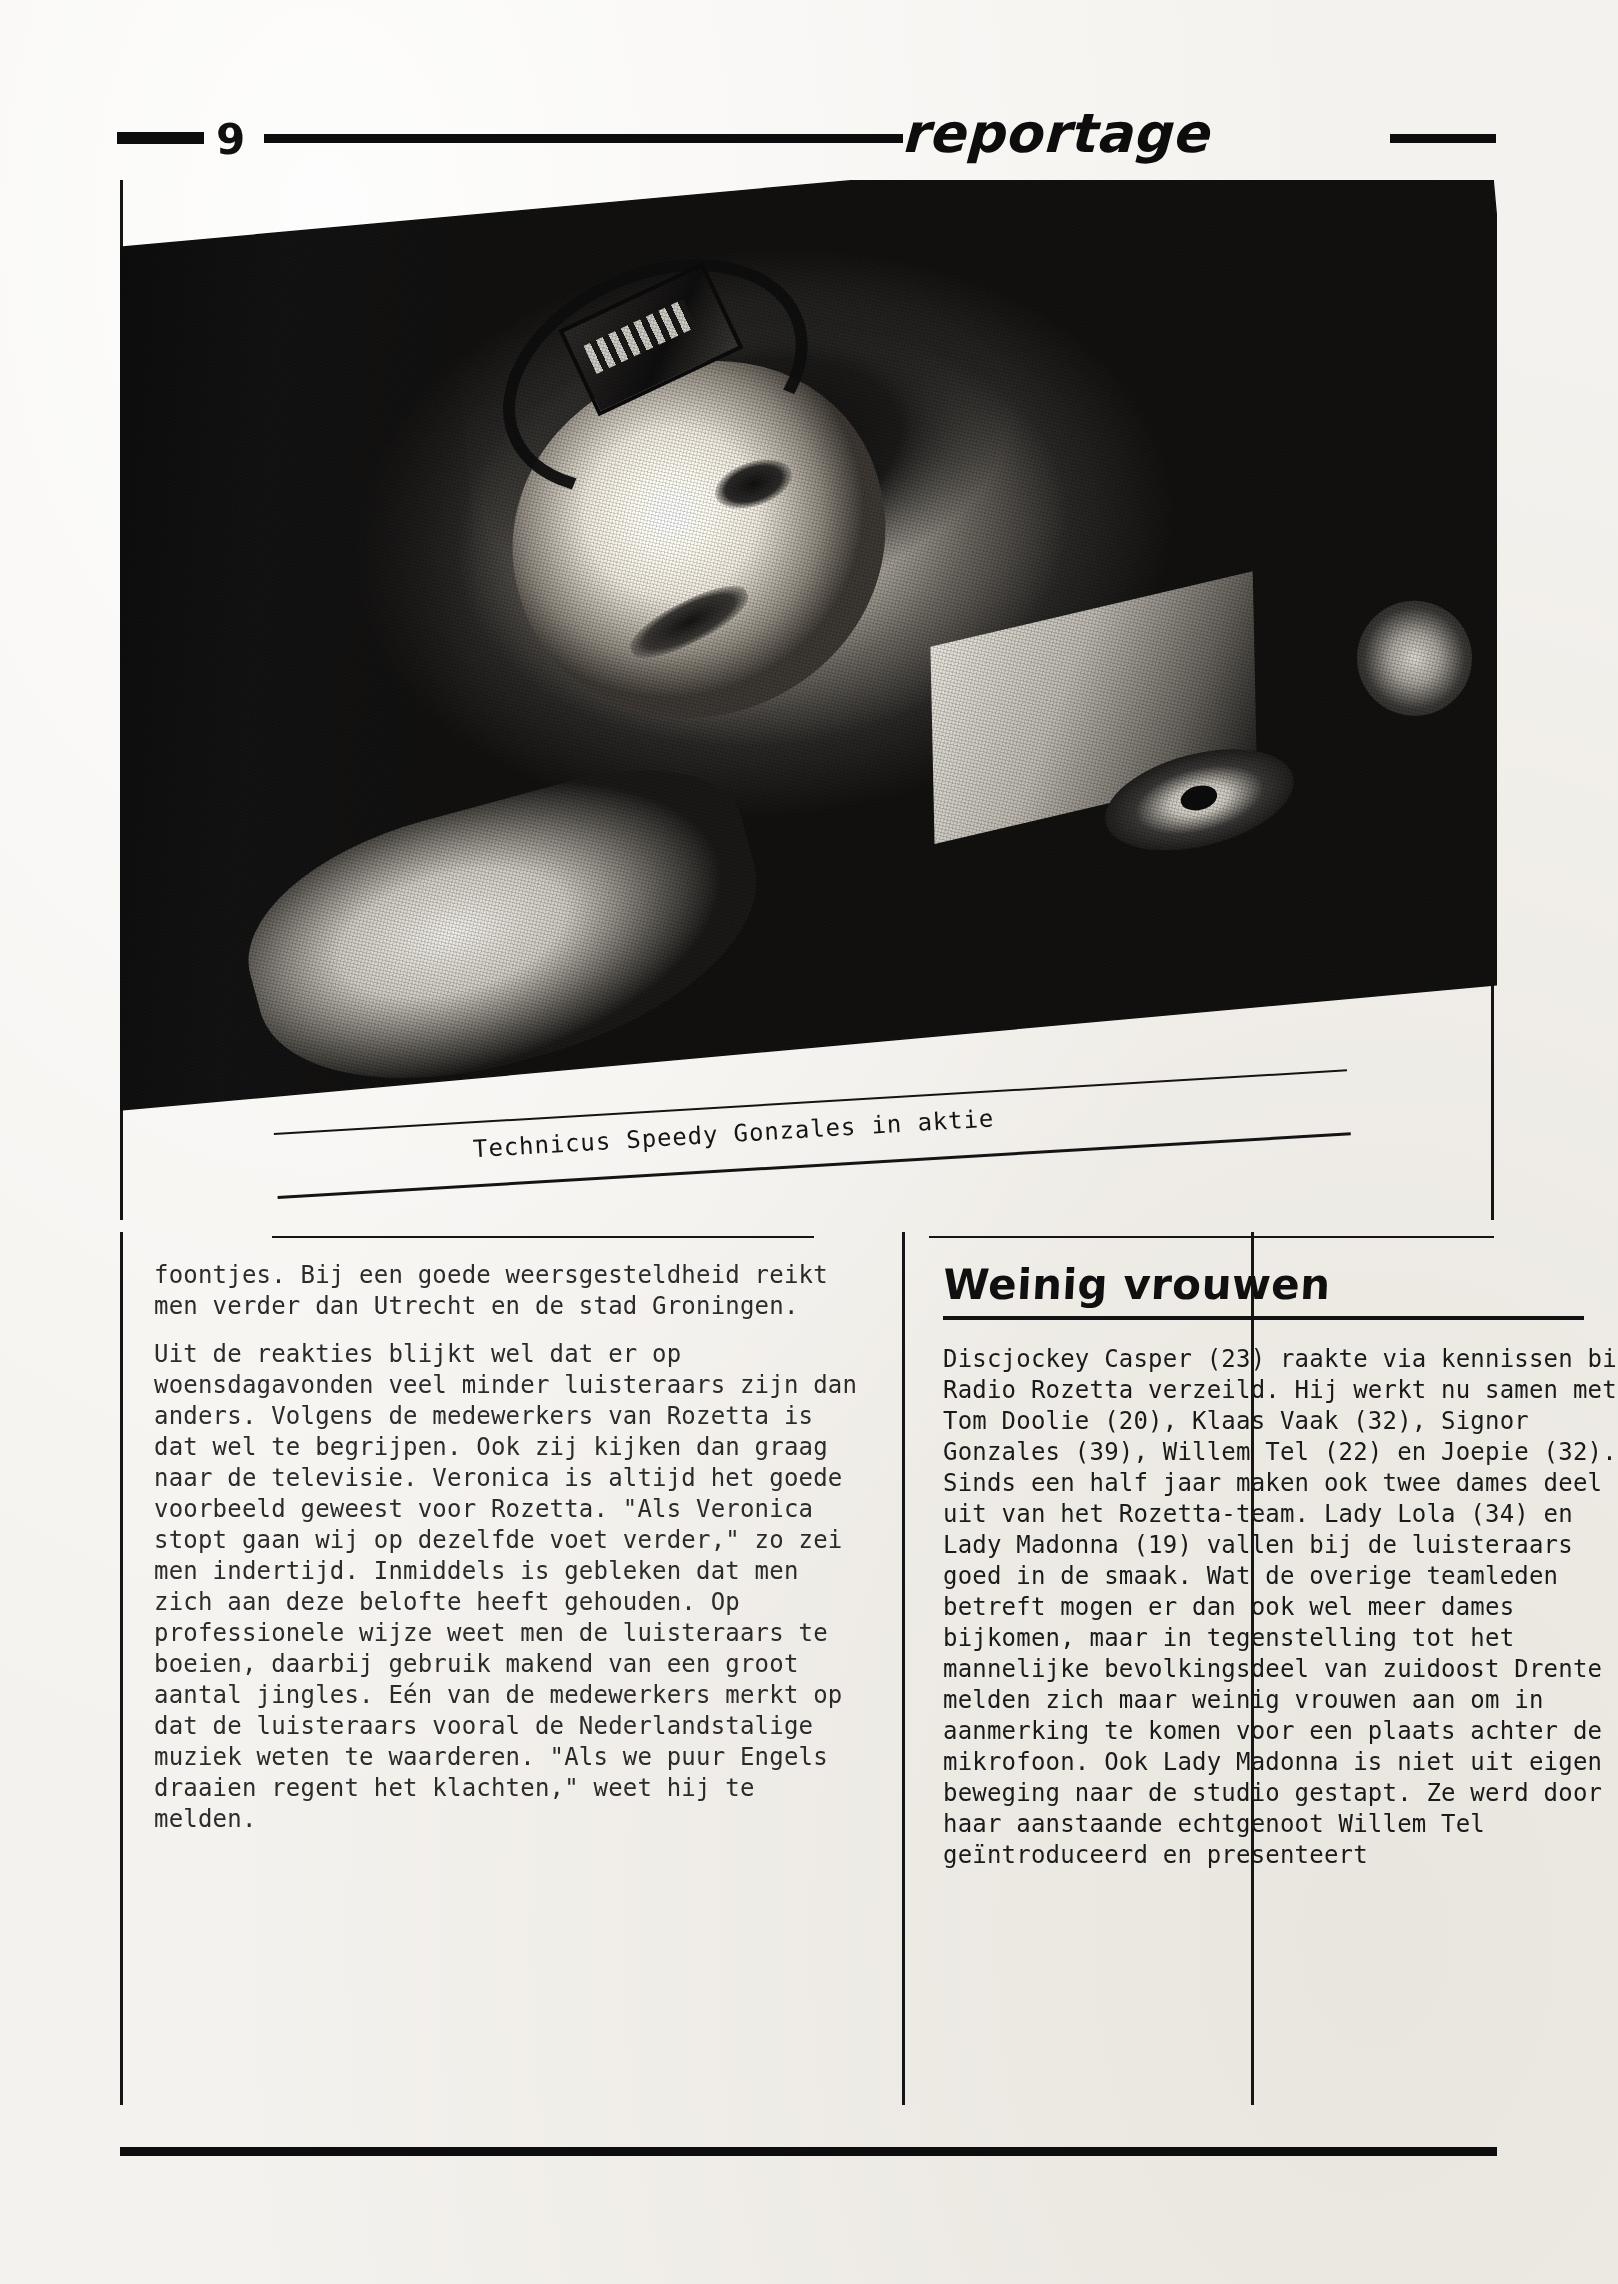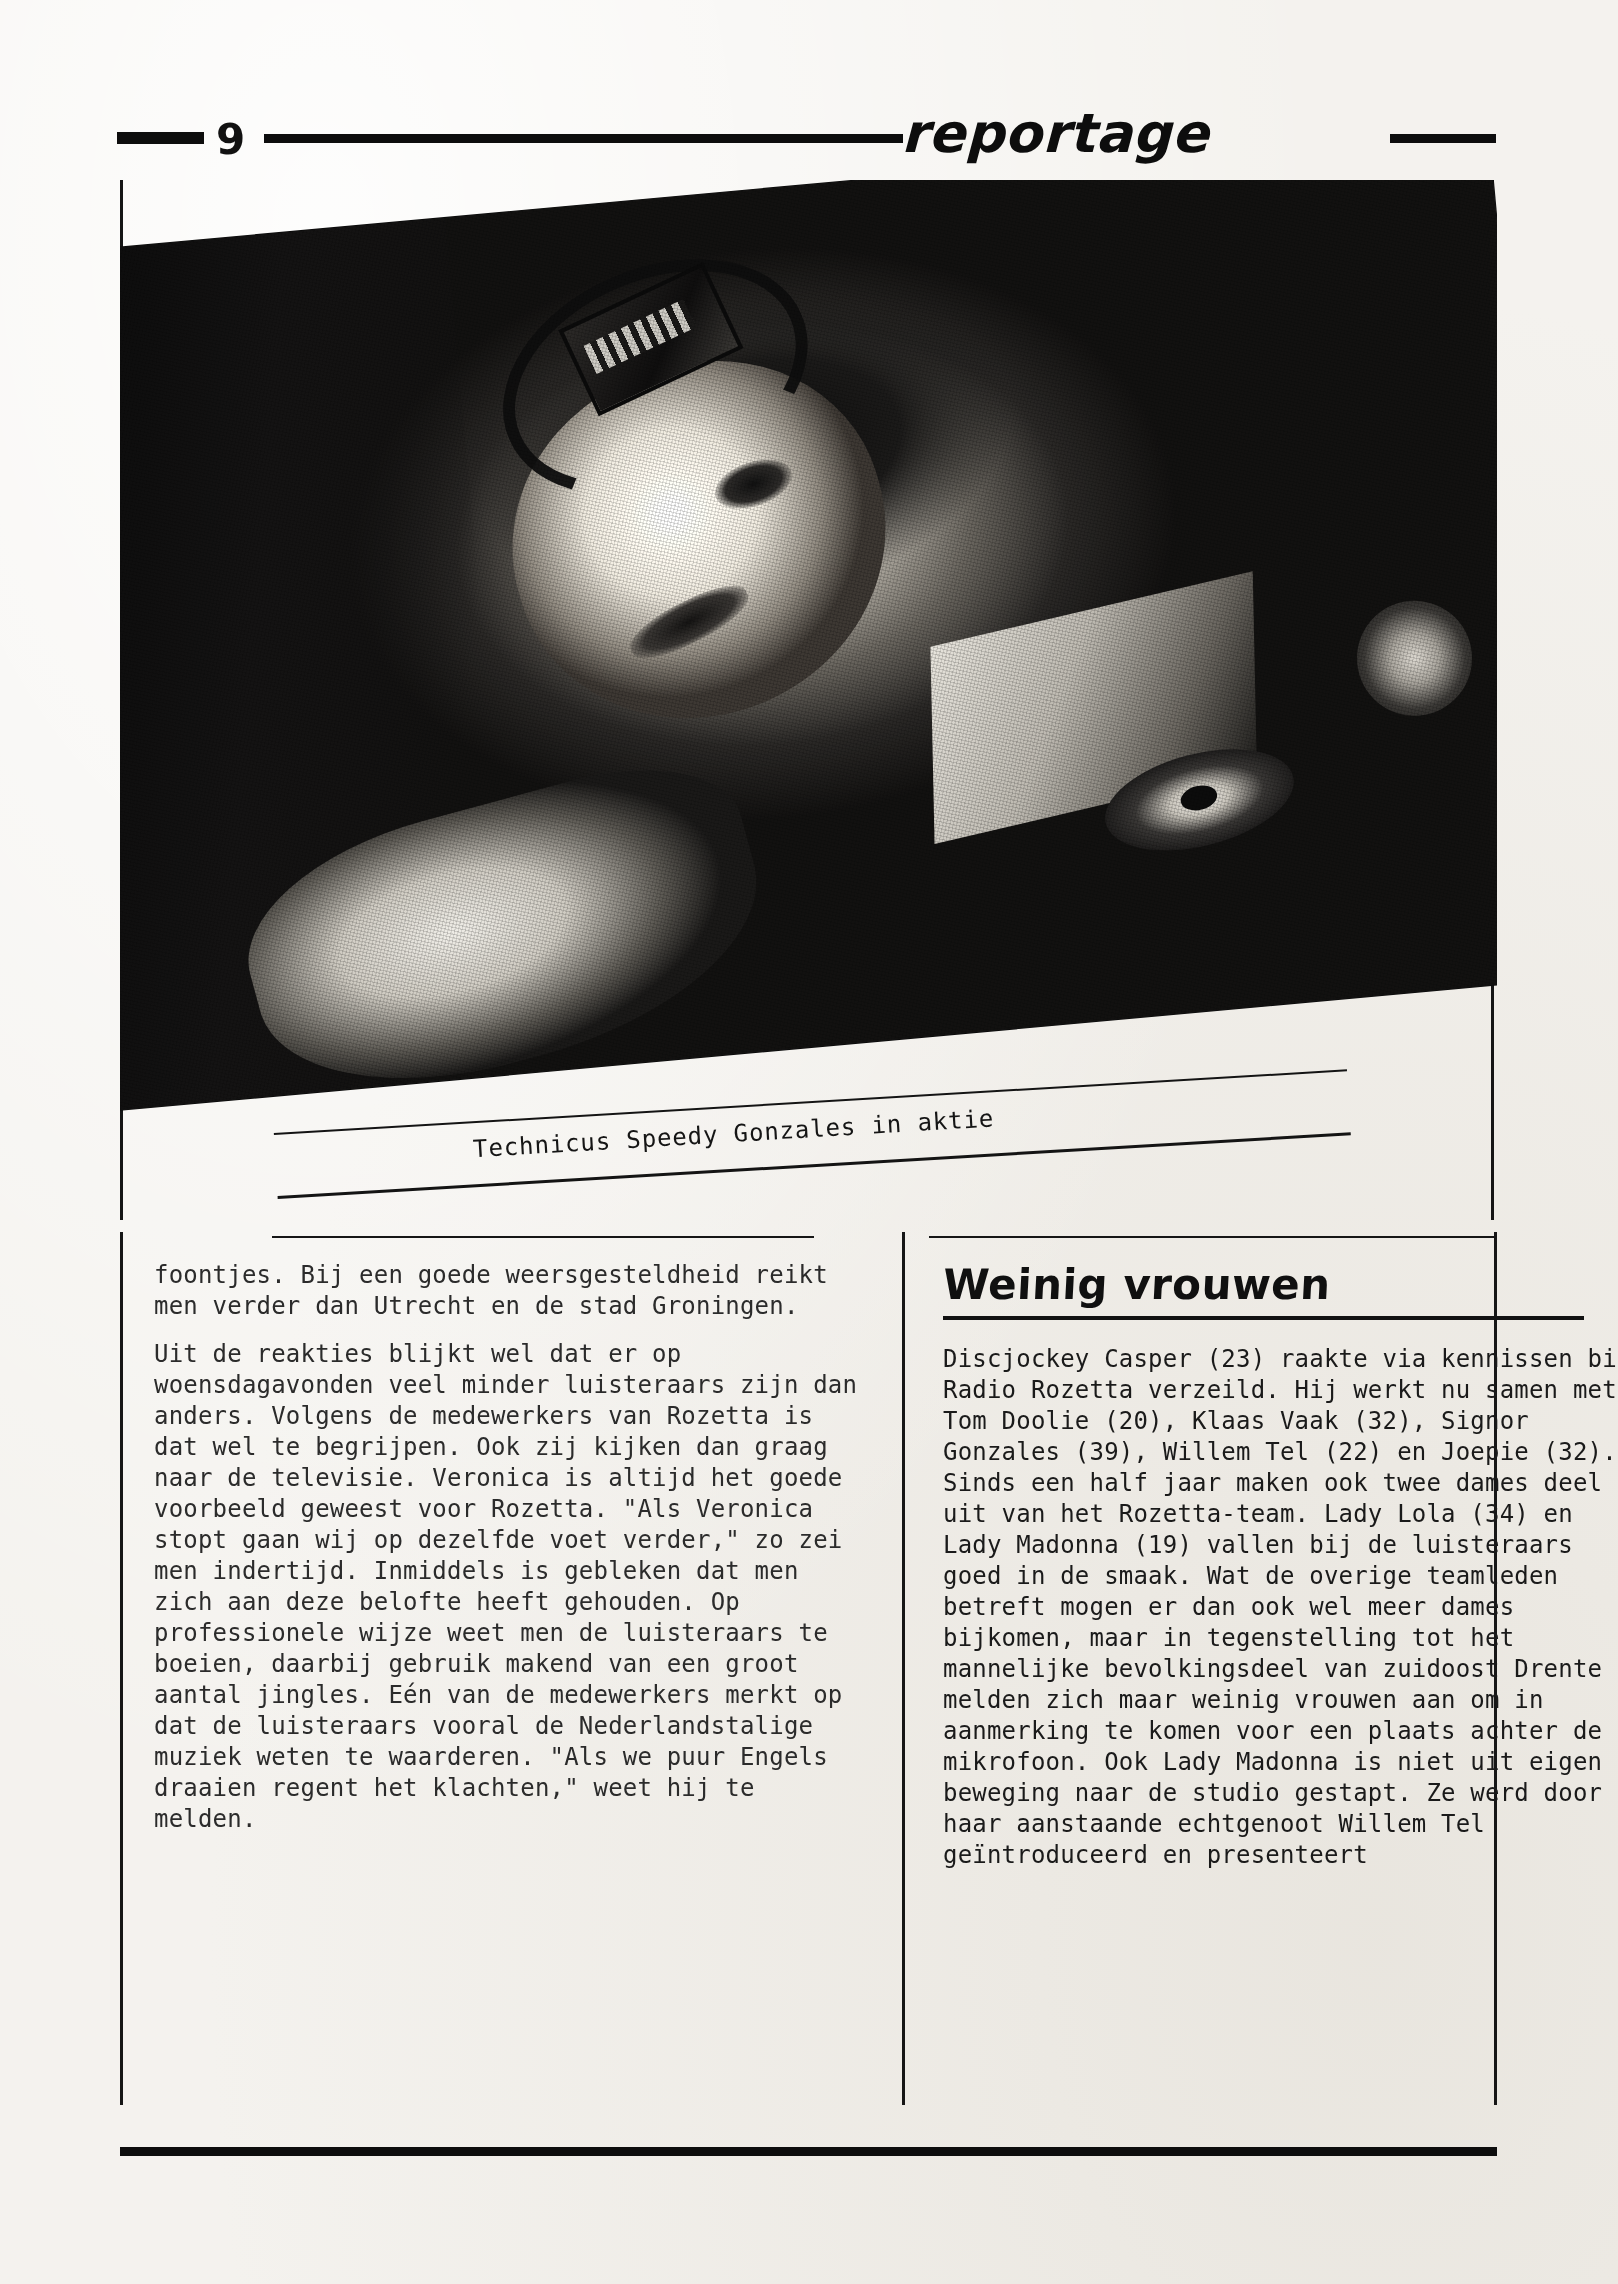--- a/index.html
+++ b/index.html
@@ -269,21 +269,21 @@
     color: #151515;
     letter-spacing: 0.9px;
     white-space: nowrap;
   }
 
   
   .columns {
     position: absolute;
     left: 120px;
     top: 1232px;
-    width: 1377px;
+    width: 1134px;
     height: 887px;
   }
   .col-rule-top-left {
     position: absolute;
     left: 152px; top: 3.7px;
     width: 542px; height: 2.3px;
     background: #161616;
   }
   .col-rule-top-right {
     position: absolute;

